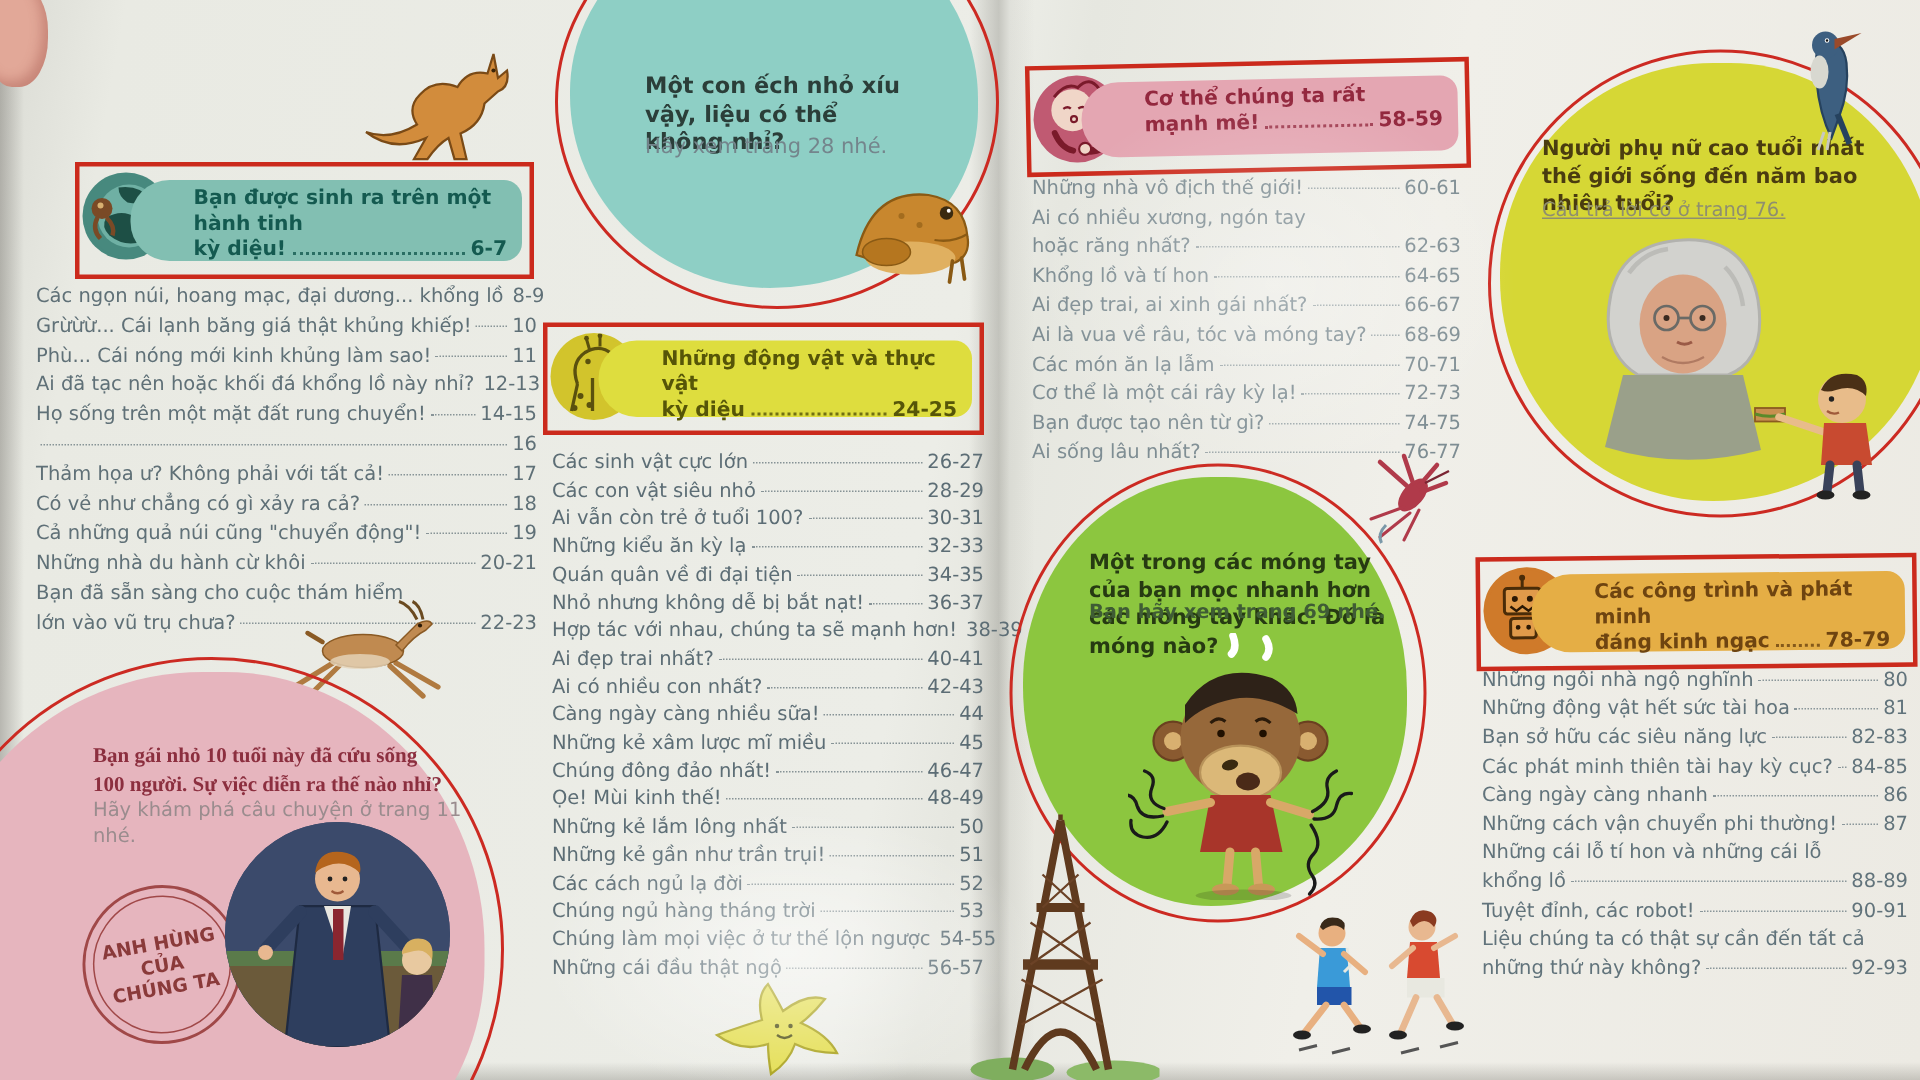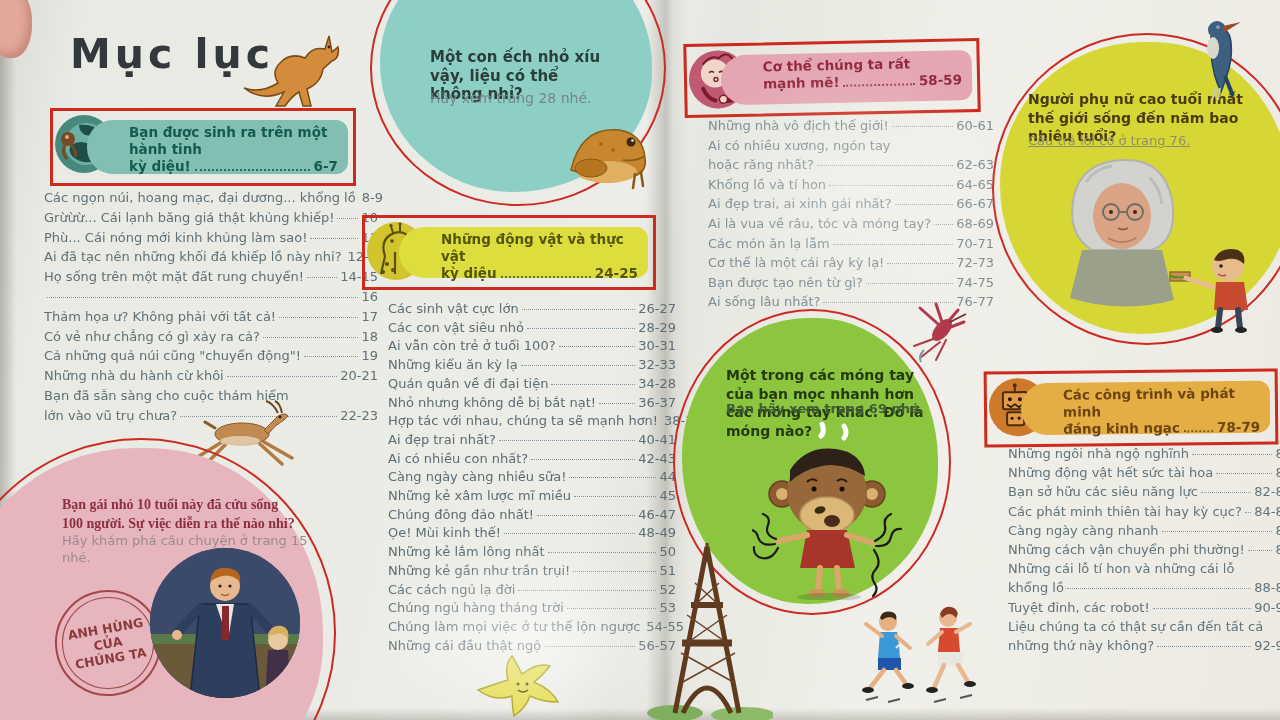--- a/index.html
+++ b/index.html
@@ -32,21 +32,21 @@
   .sec-animals{left:362px;top:215px;width:288px;height:69px;}
   .sec-animals .sec-bar{background:#dedd3e;color:#565508;}
   .sec-animals .sec-icon{background:#d2c42c;}
   .sec-body{left:684px;top:41px;width:290px;height:68px;transform:rotate(-1.2deg);}
   .sec-body .sec-bar{background:#e4a6b2;color:#93283e;}
   .sec-body .sec-icon{background:#c05a72;}
   .sec-inv{left:984px;top:370px;width:288px;height:70px;transform:rotate(-0.6deg);}
   .sec-inv .sec-bar{background:#e5ae45;color:#6e4410;}
   .sec-inv .sec-icon{background:#cf7a2a;}
   
-  .toc{font-size:13px;margin-left:20px;}
+  .toc{font-size:13px;}
   .toc-row{display:flex;align-items:baseline;}
   .toc-label{white-space:nowrap;}
   .toc-dots{flex:1;border-bottom:1.7px dotted currentColor;margin:0 3px;opacity:.7;transform:translateY(-3px);}
   .toc-pages{white-space:nowrap;}
   .toc-planet{left:24px;top:188px;width:334px;color:#5f7077;line-height:19.8px;}
   .toc-animals{left:368px;top:300px;width:288px;color:#5c6d75;line-height:18.7px;}
   .toc-body{left:688px;top:116px;width:286px;color:#7e8d93;line-height:19.6px;}
   .toc-inv{left:988px;top:444px;width:284px;color:#61737b;line-height:19.2px;}
   
   .bubble{border-radius:50% 48% 52% 50% / 49% 51% 48% 52%;}
@@ -81,21 +81,20 @@
 <body>
 
 <div id="stage">
 
   <div class="abs spine"></div>
   <div class="abs edge-left"></div>
   <div class="abs edge-bottom"></div>
   <div class="abs finger"></div>
   <div class="abs table-corner"></div>
 
-  <div class="abs title">Mục lục</div>
 
   <svg class="abs" style="left:238px;top:30px" width="115" height="80" viewBox="0 0 115 80">
     <path d="M6,58 Q24,72 46,62 L38,76 L47,76 Q54,66 61,62 L65,76 L73,76 L69,59 Q83,53 85,39 L94,31 Q102,28 100,17 L94,22 91,6 87,19 Q74,16 67,28 Q52,22 42,33 Q33,42 40,53 Q22,64 6,58 Z" fill="#d28c3c" stroke="#7a4a16" stroke-width="1.5"></path>
     <circle cx="91" cy="17" r="1.4" fill="#3a2408"></circle>
   </svg>
 
   <div class="abs sec sec-planet">
     <svg class="sec-icon" viewBox="0 0 58 58">
       <circle cx="29" cy="29" r="27" fill="#47897e"></circle>
       <circle cx="31" cy="29" r="21" fill="#6fb0a4"></circle>
@@ -125,21 +124,21 @@
         <span class="toc-label">Grừừừ... Cái lạnh băng giá thật khủng khiếp!</span>
         <span class="toc-dots"></span>
         <span class="toc-pages">10</span>
       </div>
       <div class="toc-row">
         <span class="toc-label">Phù... Cái nóng mới kinh khủng làm sao!</span>
         <span class="toc-dots"></span>
         <span class="toc-pages">11</span>
       </div>
       <div class="toc-row">
-        <span class="toc-label">Ai đã tạc nên những khối đá khiếp lồ này nhỉ?</span>
+        <span class="toc-label">Ai đã tạc nên hoặc khối đá khổng lồ này nhỉ?</span>
         <span class="toc-dots"></span>
         <span class="toc-pages">12-13</span>
       </div>
       <div class="toc-row">
         <span class="toc-label">Họ sống trên một mặt đất rung chuyển!</span>
         <span class="toc-dots"></span>
         <span class="toc-pages">14-15</span>
       </div>
       <div class="toc-row">
         <span class="toc-dots"></span>
@@ -181,21 +180,21 @@
     <path d="M84,30 L98,16 Q106,12 108,16 L104,20 Q96,24 88,34 Z" fill="#c08a50" stroke="#8a5a24" stroke-width="1"></path>
     <path d="M98,13 Q93,3 86,1 M102,13 Q100,3 95,1" stroke="#6a4a20" stroke-width="2" fill="none"></path>
     <path d="M35,28 L25,22" stroke="#8a5a24" stroke-width="3" stroke-linecap="round"></path>
     <ellipse cx="60" cy="41" rx="20" ry="5" fill="#e6d6bc" opacity=".8"></ellipse>
     <circle cx="100" cy="17" r="1.4" fill="#2a1a08"></circle>
   </svg>
 
   <div class="abs red-ring ring-hero"></div>
   <div class="abs bubble bubble-hero"></div>
   <div class="abs b-q q-hero">Bạn gái nhỏ 10 tuổi này đã cứu sống 100 người. Sự việc diễn ra thế nào nhỉ?</div>
-  <div class="abs b-hint h-hero">Hãy khám phá câu chuyện ở trang 15 nhé.</div>
+  <div class="abs b-hint h-hero">Hãy khám phá câu chuyện ở trang 11 nhé.</div>
   <div class="abs stamp">
     <div class="stamp-text">ANH HÙNG CỦA CHÚNG TA</div>
   </div>
   <div class="abs photo-hero">
     <svg width="150" height="150" viewBox="0 0 150 150">
       <rect width="150" height="150" fill="#3b4a6b"></rect>
       <rect y="86" width="150" height="12" fill="#5a7a4a"></rect>
       <rect y="96" width="150" height="54" fill="#6b5a3a"></rect>
       <path d="M50,56 L100,56 L110,150 L40,150 Z" fill="#2e3e5e" stroke="#1e2a42" stroke-width="1.5"></path>
       <path d="M66,56 L84,56 L78,92 Z" fill="#e8e6e0"></path>
@@ -271,21 +270,21 @@
         <span class="toc-pages">30-31</span>
       </div>
       <div class="toc-row">
         <span class="toc-label">Những kiểu ăn kỳ lạ</span>
         <span class="toc-dots"></span>
         <span class="toc-pages">32-33</span>
       </div>
       <div class="toc-row">
         <span class="toc-label">Quán quân về đi đại tiện</span>
         <span class="toc-dots"></span>
-        <span class="toc-pages">34-28</span>
+        <span class="toc-pages">34-35</span>
       </div>
       <div class="toc-row">
         <span class="toc-label">Nhỏ nhưng không dễ bị bắt nạt!</span>
         <span class="toc-dots"></span>
         <span class="toc-pages">36-37</span>
       </div>
       <div class="toc-row">
         <span class="toc-label">Hợp tác với nhau, chúng ta sẽ mạnh hơn!</span>
         <span class="toc-dots"></span>
         <span class="toc-pages">38-39</span>

